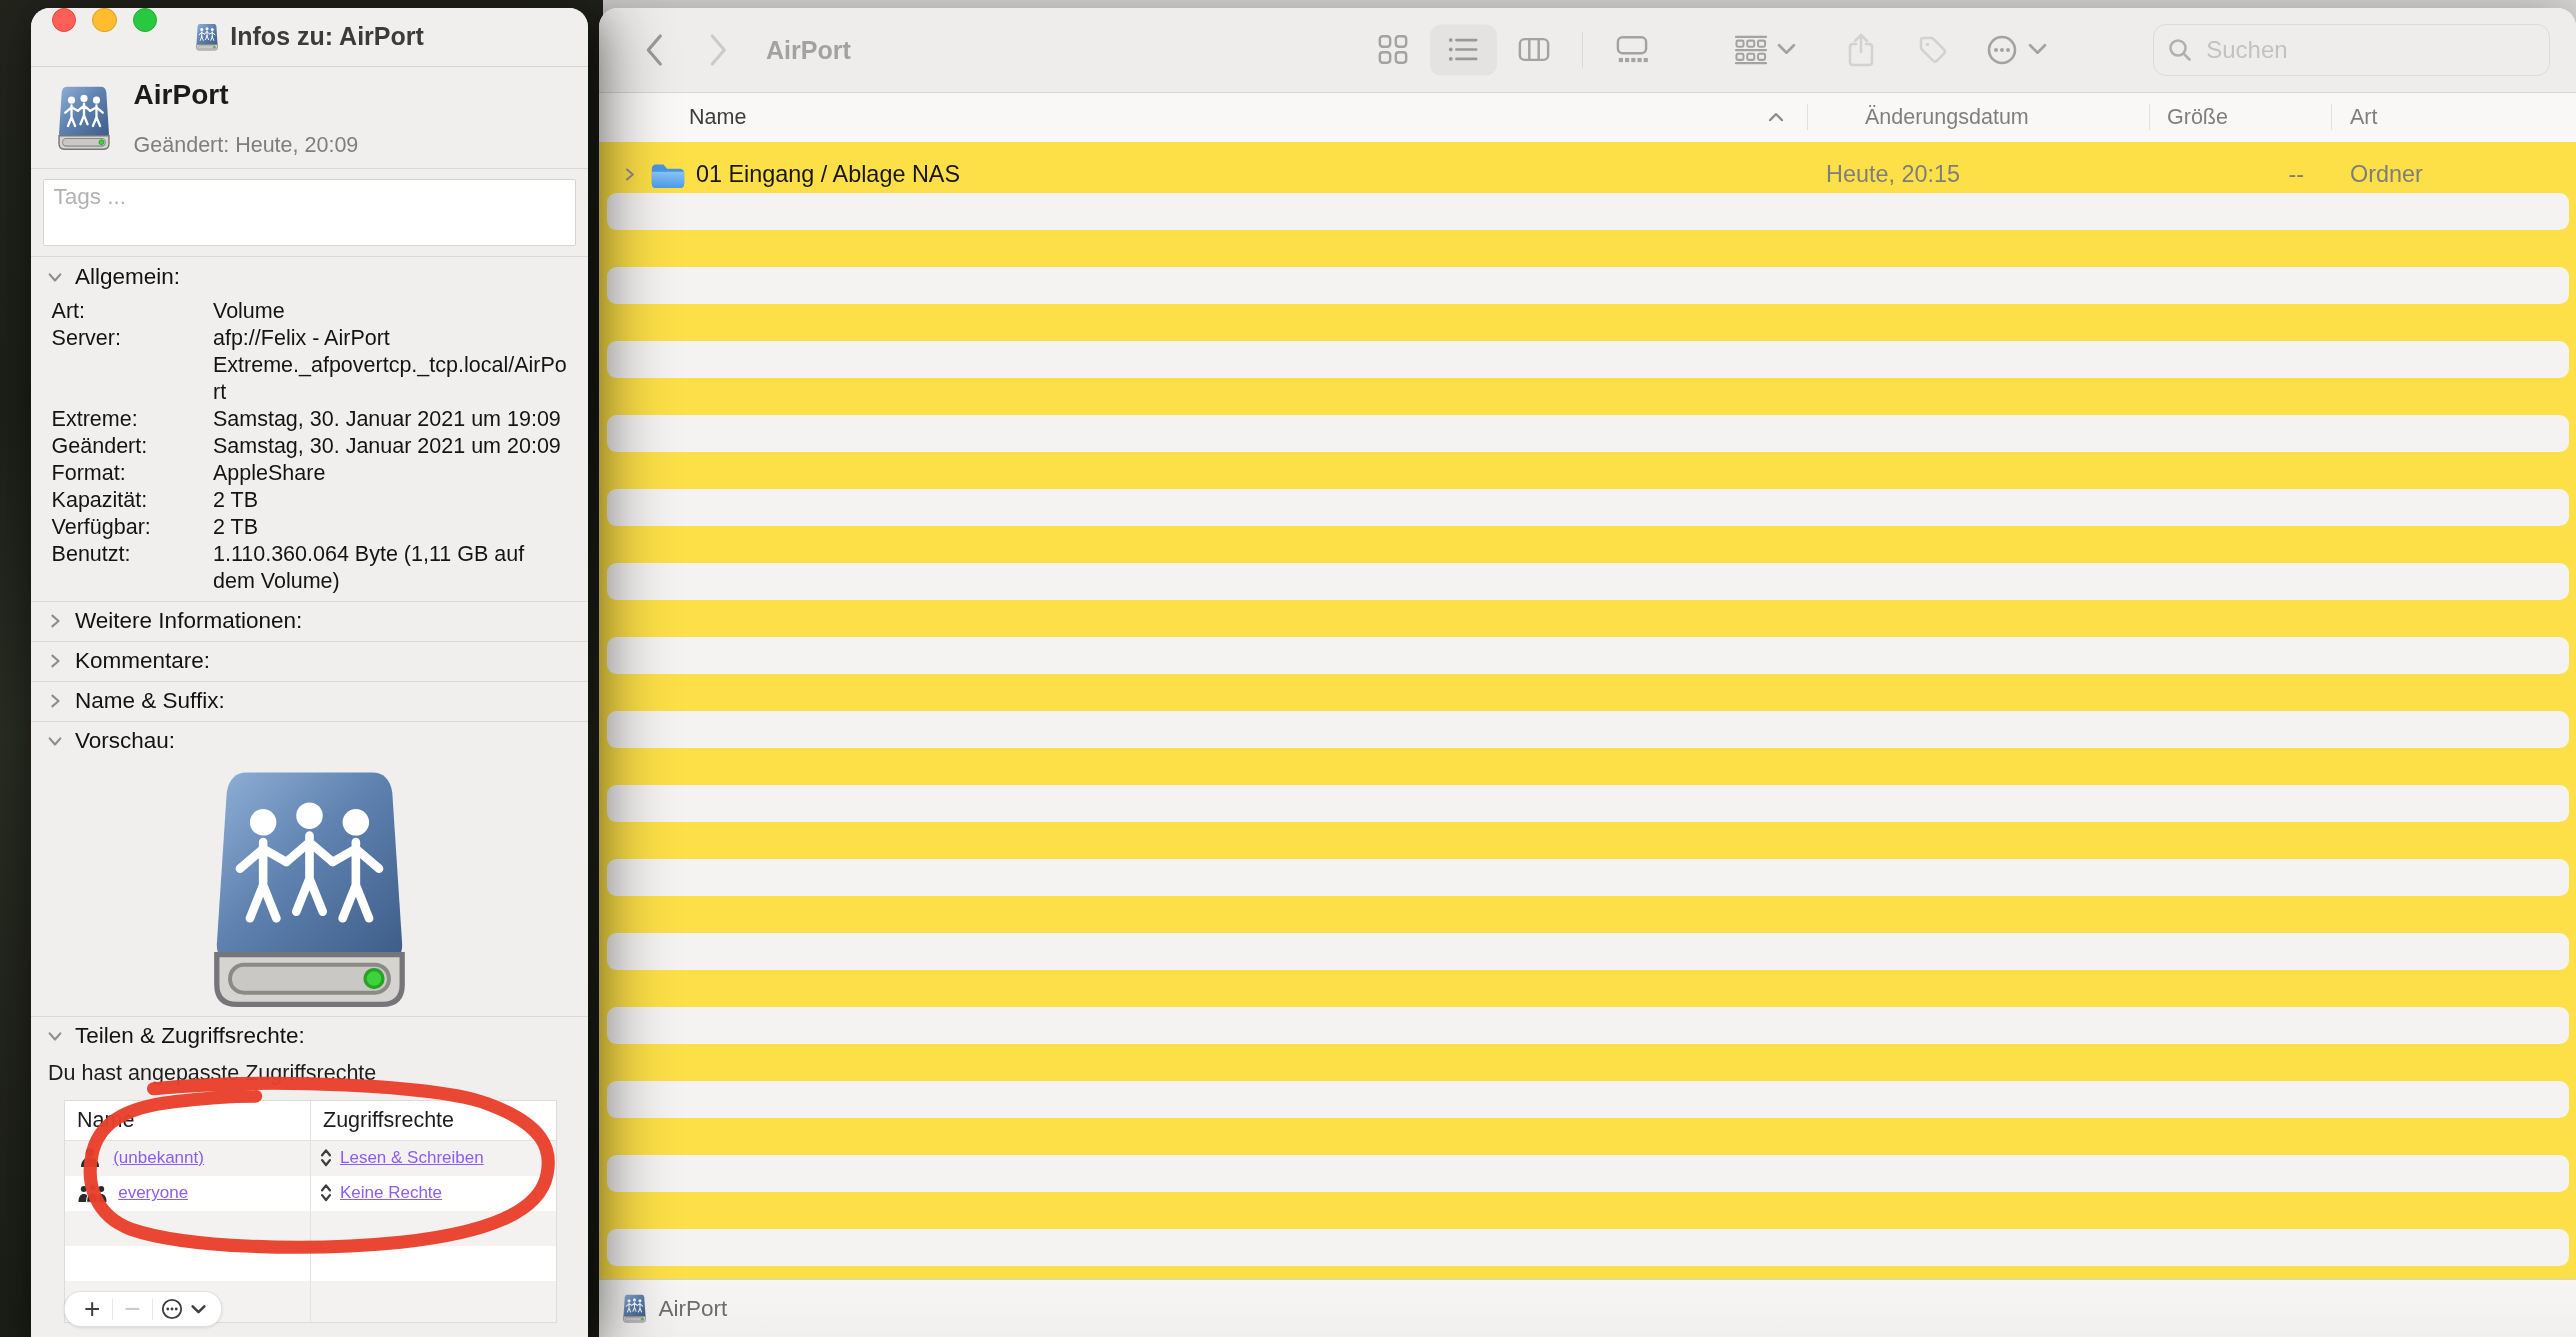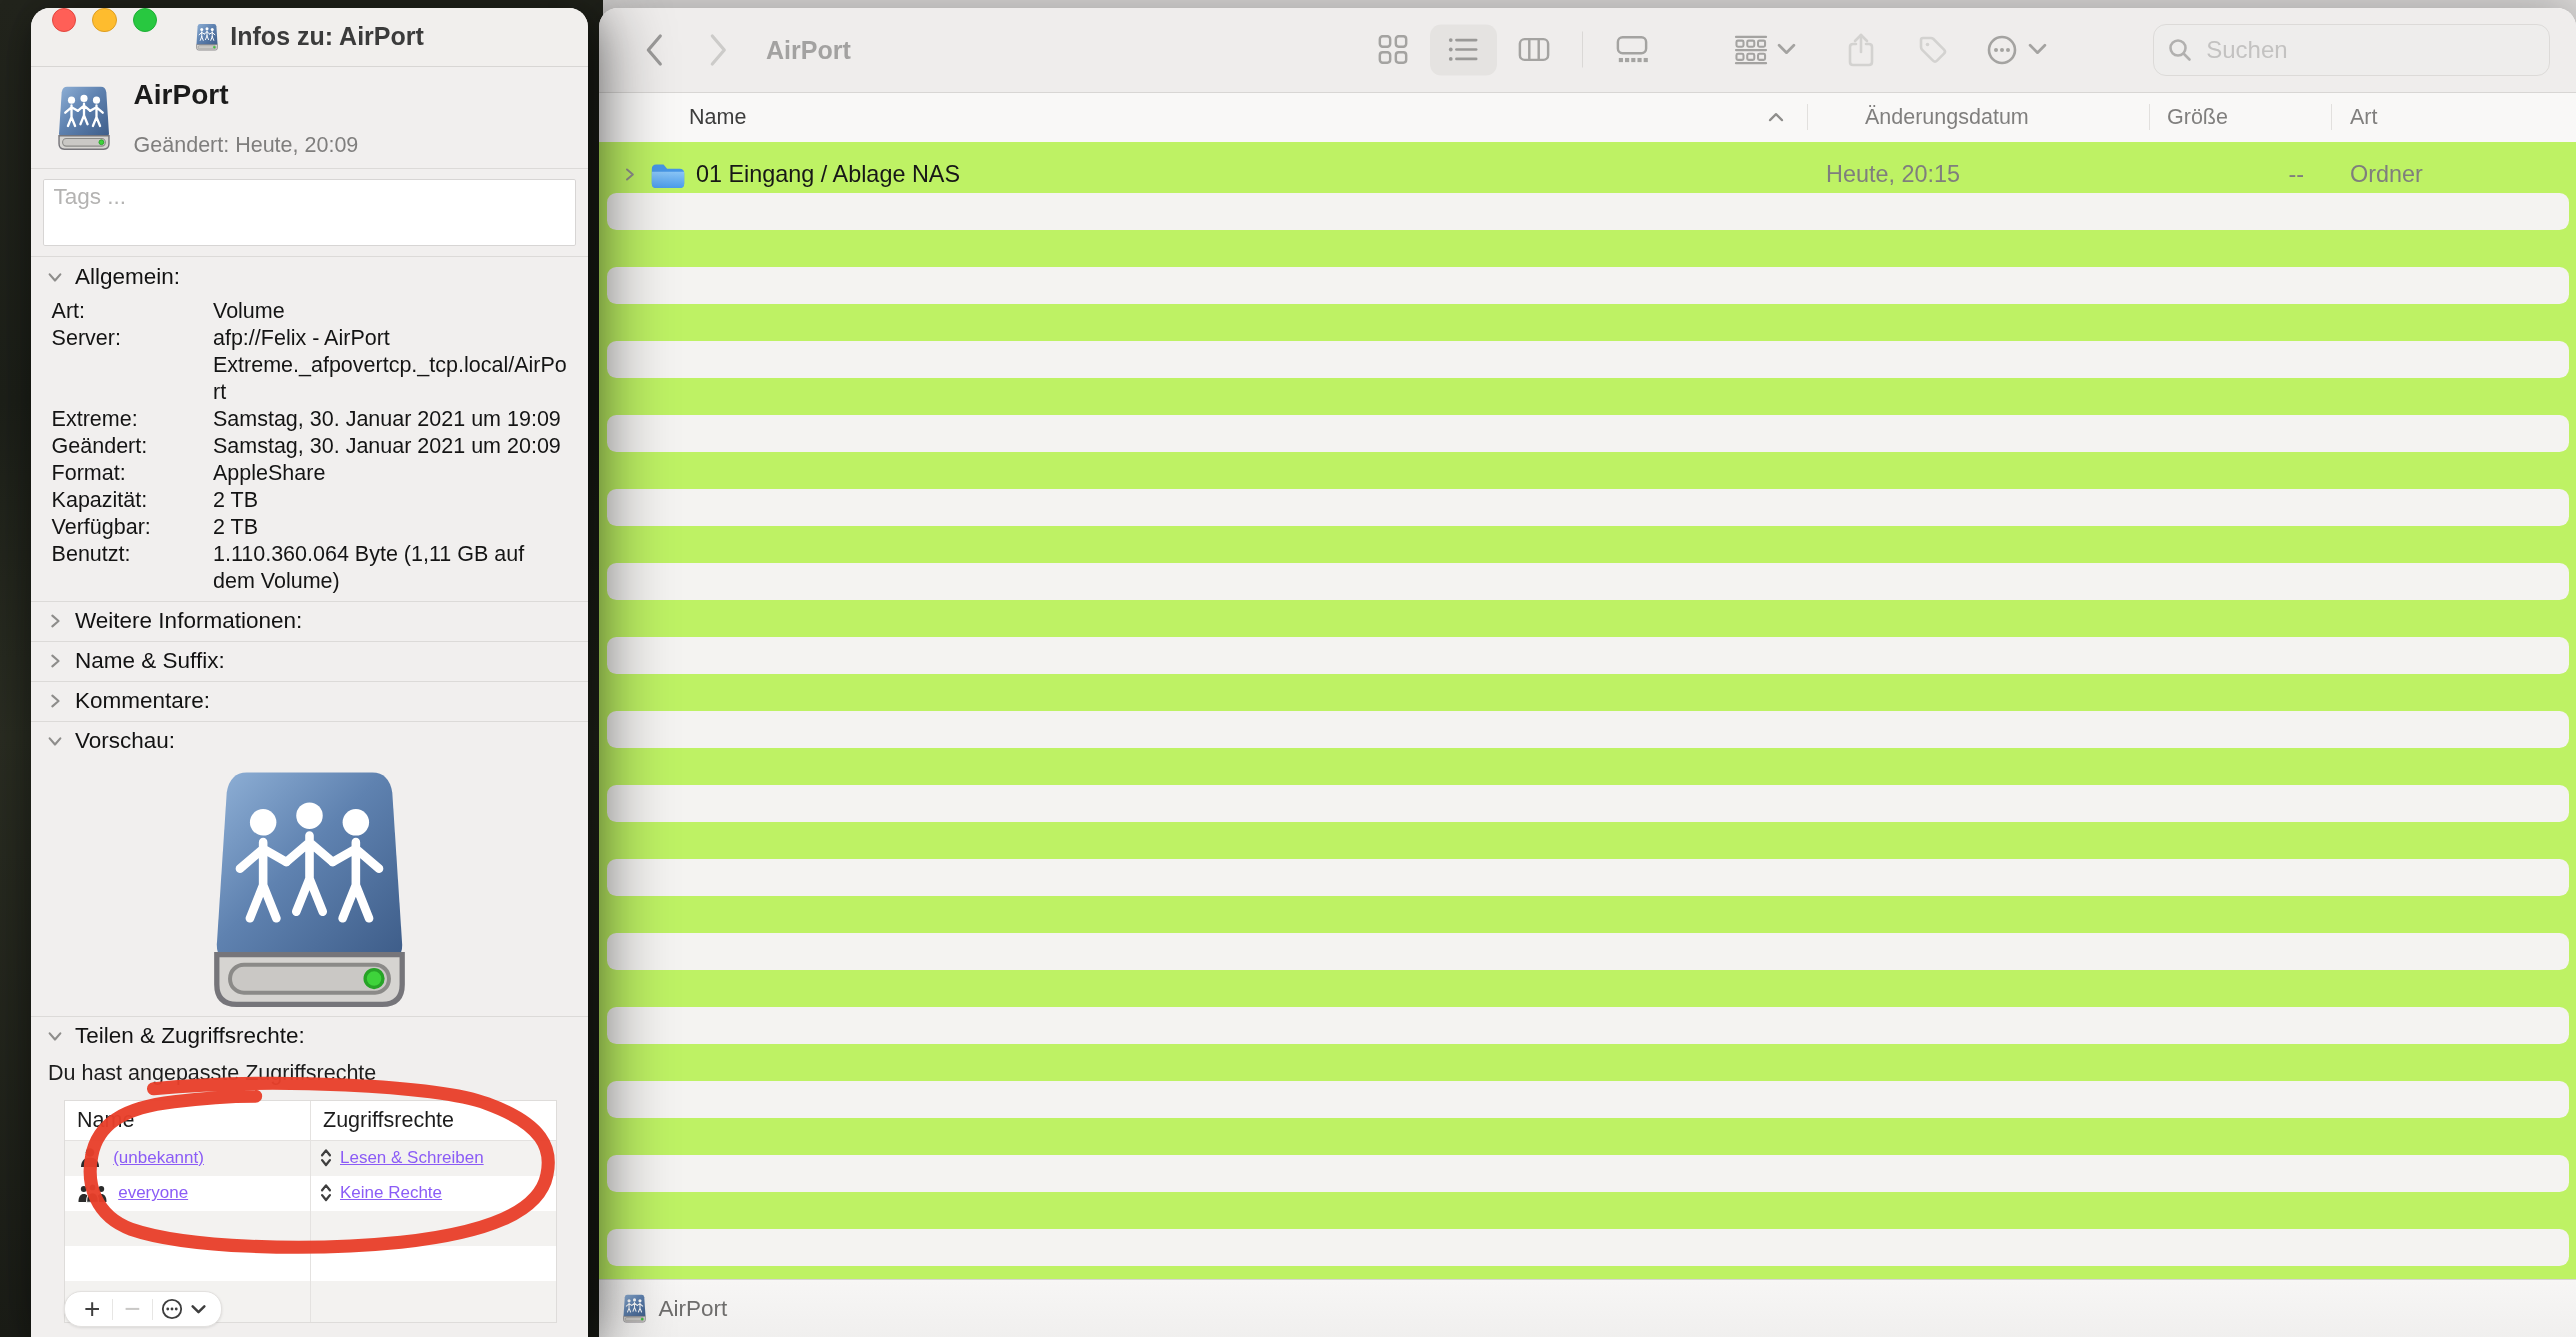--- a/index.html
+++ b/index.html
@@ -70,21 +70,21 @@
   .vdiv{width:0.9px;height:36px;background:#dad8d6;margin:0 11.2px;}
   .search{box-sizing:border-box;width:397px;height:52px;border:1.9px solid #dcdad8;border-radius:13px;
         background:#eeedec;display:flex;align-items:center;gap:11.2px;padding:0 13px;}
   .search input{border:none;background:transparent;outline:none;font-size:24px;font-family:inherit;
         color:#555;width:309px;}
   .search input::placeholder{color:#c3c2c1;}
   .colheader{position:relative;height:49px;background:#f9f8f7;border-bottom:0.9px solid #e4e2e1;}
   .ch{position:absolute;top:0;height:100%;display:flex;align-items:center;font-size:21.5px;color:#807f7e;}
   .ch.dark{color:#3d3d3d;}
   .chdiv{position:absolute;top:11.2px;width:0.9px;height:26px;background:#e2e0de;}
-  .listarea{position:absolute;left:0;right:0;top:134px;bottom:58px;background:#bef264;
+  .listarea{position:absolute;left:0;right:0;top:134px;bottom:58px;background:#fde047;
         overflow:hidden;padding-top:14px;}
   .frow{position:relative;height:37px;}
   .frow.stripe{margin:0 7.5px;border-radius:9.4px;background:#f4f3f1;}
   .fcell{position:absolute;top:0;height:100%;display:flex;align-items:center;font-size:23.4px;}
   .statusbar{position:absolute;left:0;right:0;bottom:0;height:58px;border-top:0.9px solid #d6d4d2;
         background:linear-gradient(180deg,#f7f6f5,#f0efee);display:flex;align-items:center;
         gap:12px;padding-left:22.5px;}
   .statusbar .sname{font-size:22.5px;color:#6e6d6c;}
 </style>
 </head>
@@ -394,27 +394,27 @@
     <div class="sec-row">
       <svg width="16" height="16" viewBox="0 0 18 18">
           <use href="#sym-chev-right"></use>
         </svg>
       <span>Weitere Informationen:</span>
     </div>
     <div class="sec-row">
       <svg width="16" height="16" viewBox="0 0 18 18">
           <use href="#sym-chev-right"></use>
         </svg>
-      <span>Name &amp; Suffix:</span>
+      <span>Kommentare:</span>
     </div>
     <div class="sec-row">
       <svg width="16" height="16" viewBox="0 0 18 18">
           <use href="#sym-chev-right"></use>
         </svg>
-      <span>Kommentare:</span>
+      <span>Name &amp; Suffix:</span>
     </div>
     <div class="sec-row">
       <svg width="16" height="16" viewBox="0 0 18 18">
           <use href="#sym-chev-down"></use>
         </svg>
       <span>Vorschau:</span>
     </div>
     <div class="preview-zone">
       <svg width="217" height="245" viewBox="0 0 64 74">
           <use href="#sym-disk"></use>

